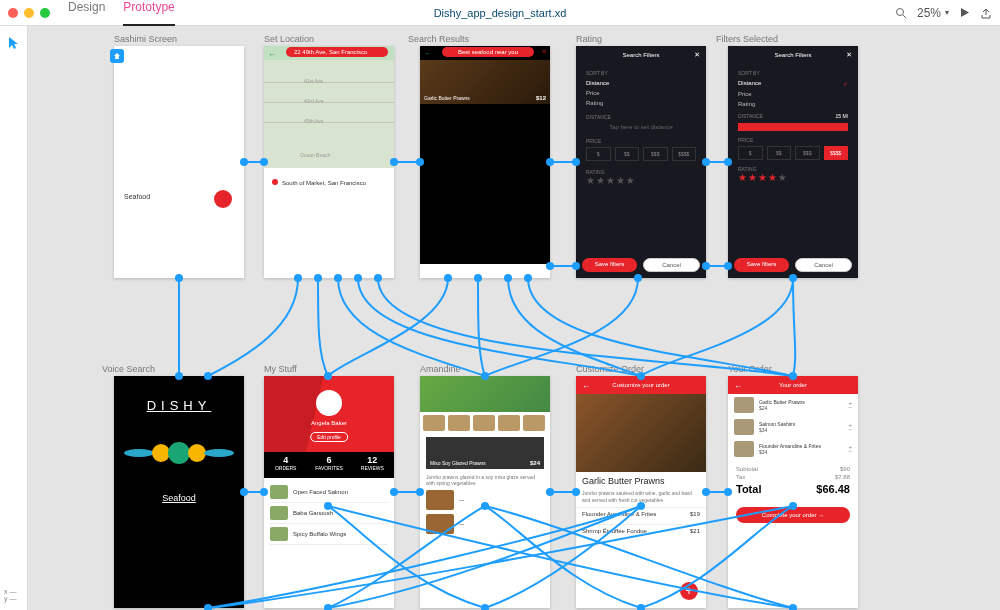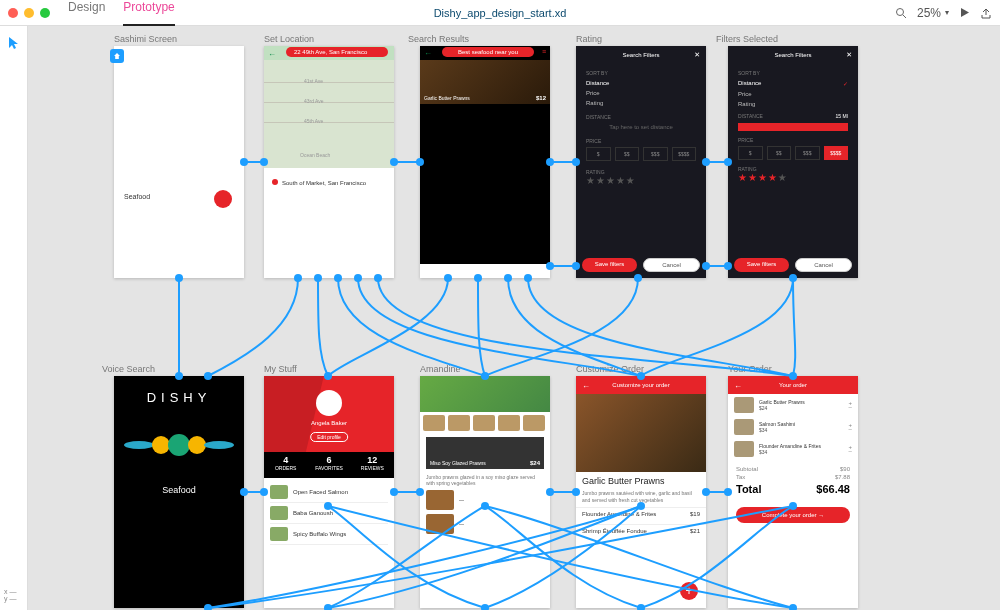--- a/index.html
+++ b/index.html
@@ -75,21 +75,21 @@
   .map-pin { width:6px;height:6px;border-radius:50%;background:#e62429;display:inline-block;margin-right:4px;vertical-align:middle; }
   
   
   .sr-img { height:44px; background:linear-gradient(135deg,#5a3a1a,#2a1a0a); position:relative; }
   .sr-img .cap { position:absolute;bottom:3px;left:4px;font-size:5px;color:#fff; }
   .sr-img .price { position:absolute;bottom:3px;right:4px;font-size:6px;color:#fff;font-weight:bold; }
   .sr-tabs { position:absolute; bottom:0; left:0; right:0; height:14px; background:#fff; display:flex; }
   .sr-tabs div { flex:1; }
   
   
-  .vs-body { text-align:center; padding-top:14px; }
+  .vs-body { text-align:center; padding-top:22px;text-decoration:underline; }
   .vs-logo { font-size:13px; letter-spacing:5px; font-weight:300; }
   .vs-q { font-size:8px; margin-top:6px; line-height:1.3; }
   .vs-wave { margin-top:30px; height:20px; position:relative; }
   .vs-wave .blob { position:absolute; border-radius:50%; top:50%; transform:translateY(-50%); }
   .vs-result { margin-top:30px; font-size:9px; }
   
   
   .ms-hero { height:76px; background:#e62429; position:relative; }
   .ms-hero::before { content:""; position:absolute; left:0;top:0;bottom:0;width:46%; background:#c81e23; clip-path:polygon(0 0,100% 0,70% 100%,0 100%); }
   .ms-avatar { position:absolute; left:50%; top:14px; transform:translateX(-50%); width:26px;height:26px;border-radius:50%;background:#fff; }

